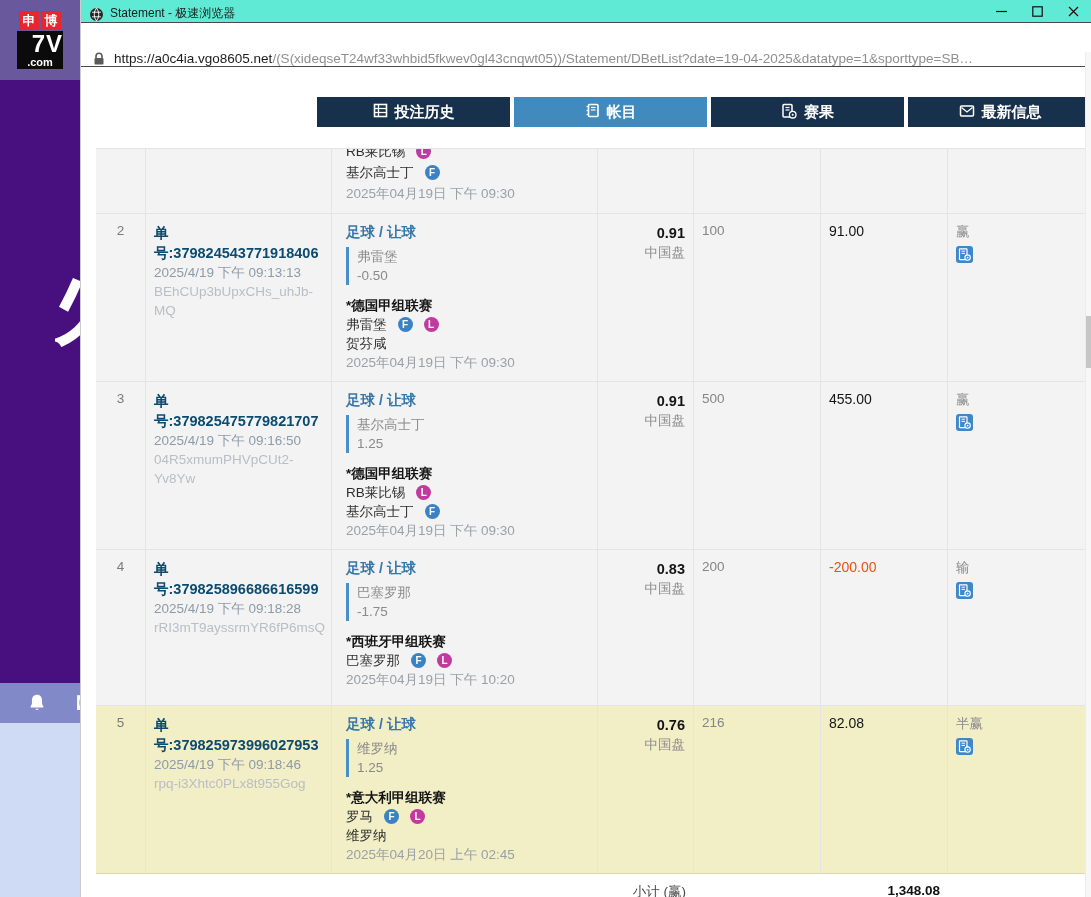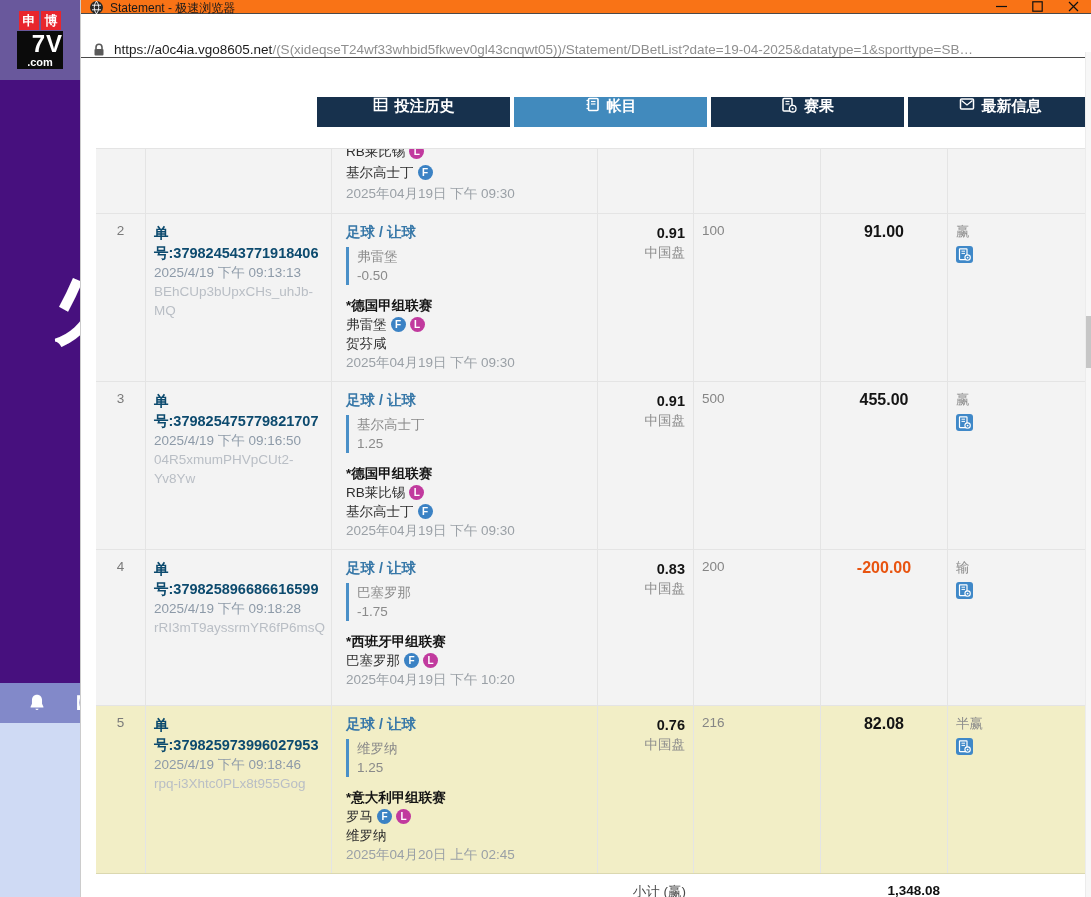--- a/index.html
+++ b/index.html
@@ -15,33 +15,33 @@
   .logo-main{background:#0b0b0b;color:#ffffff;font-weight:bold;font-size:24px;text-align:right;height:25px;line-height:25px;letter-spacing:1px;margin-top:1px}
   .logo-sub{background:#0b0b0b;color:#fff;font-weight:bold;font-size:11px;text-align:center;height:13px;line-height:12px}
   .big-glyph{position:absolute;left:52px;top:256px;color:#fff;font-size:92px;font-weight:bold;line-height:1}
   .bell-bar{position:absolute;left:0;top:683px;width:80px;height:40px;background:#8289c9;display:flex;align-items:center}
   .bell{margin-left:26px;display:inline-flex}
   .notice{color:#fff;font-size:15px;font-weight:bold;margin-left:20px;white-space:nowrap}
   .sb-bottom{position:absolute;left:0;top:723px;width:80px;height:174px;background:#cfdaf4}
 
   
   #browser{position:absolute;left:80px;top:0;width:1011px;height:897px;background:#fff;border-left:1px solid #cccccc;overflow:hidden}
-  .titlebar{height:14px;background:#f97316;display:flex;align-items:flex-start;border-bottom:1px solid #4a4a4a}
+  .titlebar{height:23px;background:#5eead4;display:flex;align-items:flex-end;border-bottom:1px solid #4a4a4a}
   .title-icon{margin-left:8px;display:inline-flex}
   .title-text{font-size:12px;color:#1a1a1a;margin-left:6px}
   .win-controls{margin-left:auto;display:flex;align-items:center;height:100%}
   .win-btn{width:36px;height:100%;display:flex;align-items:center;justify-content:center;cursor:pointer}
   .urlbar{height:44px;background:#fff;border-bottom:1px solid #4a4a4a;display:flex;align-items:flex-end}
   .lock{margin-left:12px;display:inline-flex}
   .url{font-size:13.5px;color:#1c1c1c;margin-left:9px;white-space:nowrap;overflow:hidden}
   .url .gray{color:#8f8f8f}
 
   
   .tabbar{position:absolute;left:236px;top:97px;right:0;height:30px;display:flex;gap:4px;overflow:hidden}
-  .tab{flex:0 0 193px;background:#17314d;color:#fff;font-size:15px;font-weight:bold;display:flex;align-items:flex-start;justify-content:center;gap:7px;cursor:pointer}
+  .tab{flex:0 0 193px;background:#17314d;color:#fff;font-size:15px;font-weight:bold;display:flex;align-items:center;justify-content:center;gap:7px;cursor:pointer}
   .tab.active{background:#418abd}
   .tab:last-child{flex:1 0 184px}
 
   
   #table{position:absolute;left:15px;top:148px;width:990px;border-top:1px solid #e4e4e4;background:#fff}
   .trow{display:grid;grid-template-columns:50px 186px 266px 96px 127px 127px 138px;background:#f3f3f3;border-bottom:1px solid #e4e4e4;min-height:156px}
   .trow.hl{background:#f2eec6;border-bottom:1px solid #dbd8b0}
   .trow>div{border-right:1px solid #e4e4e4;padding:9px 8px;overflow:hidden}
   .trow>div:last-child{border-right:none}
   .trow.partial{min-height:0;height:65px}
@@ -50,30 +50,30 @@
   .partial-stack .teamline,.partial-stack .mtime{line-height:21px}
 
   .c-idx{text-align:center;color:#7a7a7a;font-size:13.5px}
   .c-order .ln1{font-weight:bold;font-size:14.5px;color:#0c4a6e;line-height:20px}
   .c-order .ln2{color:#8d9aa8;line-height:19px}
   .c-order .ln3{color:#b9bec5;line-height:19px}
   .c-detail{padding-left:14px !important}
   .market{color:#3878a8;font-weight:bold;font-size:14.5px;line-height:19px;margin-bottom:5px;display:inline-block;cursor:pointer}
   .pickblock{border-left:3px solid #4a90c8;padding-left:8px;color:#8a8a8a;line-height:19px;margin-bottom:11px}
   .league{font-weight:bold;color:#141414;line-height:19px}
-  .teamline{color:#2e2e2e;line-height:19px;display:flex;align-items:center;gap:4px}
+  .teamline{color:#2e2e2e;line-height:19px;display:flex;align-items:center;gap:11px}
   .badge{width:15px;height:15px;border-radius:50%;color:#fff;font-size:10px;font-weight:bold;display:inline-flex;align-items:center;justify-content:center;flex:0 0 15px}
   .badge.f{background:#3b82c4}
   .badge.l{background:#c13a9e}
   .mtime{color:#9aa0a6;line-height:19px}
   .c-odds{text-align:right}
   .c-odds .ov{font-weight:bold;font-size:14.5px;color:#141414;line-height:20px}
   .c-odds .ot{color:#8c8c8c;line-height:19px}
   .c-stake{color:#858585}
-  .c-win{text-align:center;font-weight:bold;color:#141414;font-size:16px}
+  .c-win{text-align:left;font-weight:normal;color:#141414;font-size:14px}
   .c-win.neg{color:#e85410}
   .c-status{color:#8c8c8c}
   .res-icon{display:inline-flex;align-items:center;justify-content:center;width:17px;height:17px;background:#3f88c8;border-radius:3px;margin-top:5px;cursor:pointer}
 
   
   .frow{display:grid;grid-template-columns:50px 186px 266px 96px 127px 127px 138px;height:30px;background:#fff}
   .frow>div{padding-top:9px}
   .f-label{grid-column:1/5;text-align:right;color:#4a4a4a;padding-right:8px}
   .f-stake{grid-column:5/6;text-align:right;color:#4a4a4a;padding-right:8px}
   .f-win{grid-column:6/7;text-align:right;font-weight:bold;color:#111;padding-right:8px}

